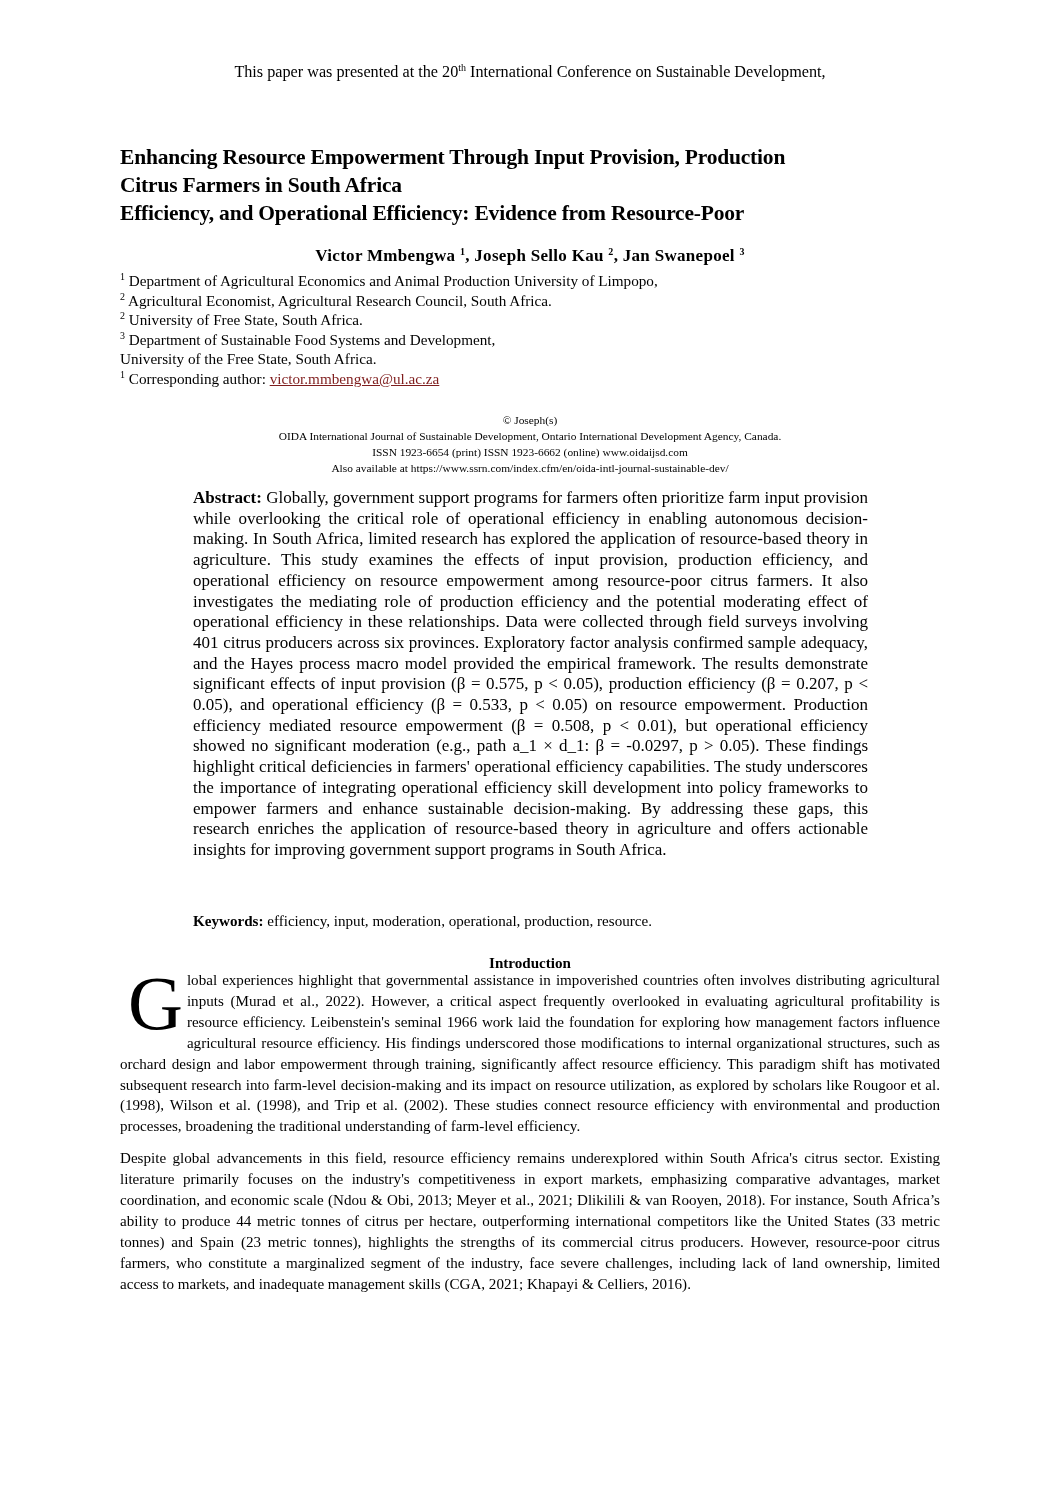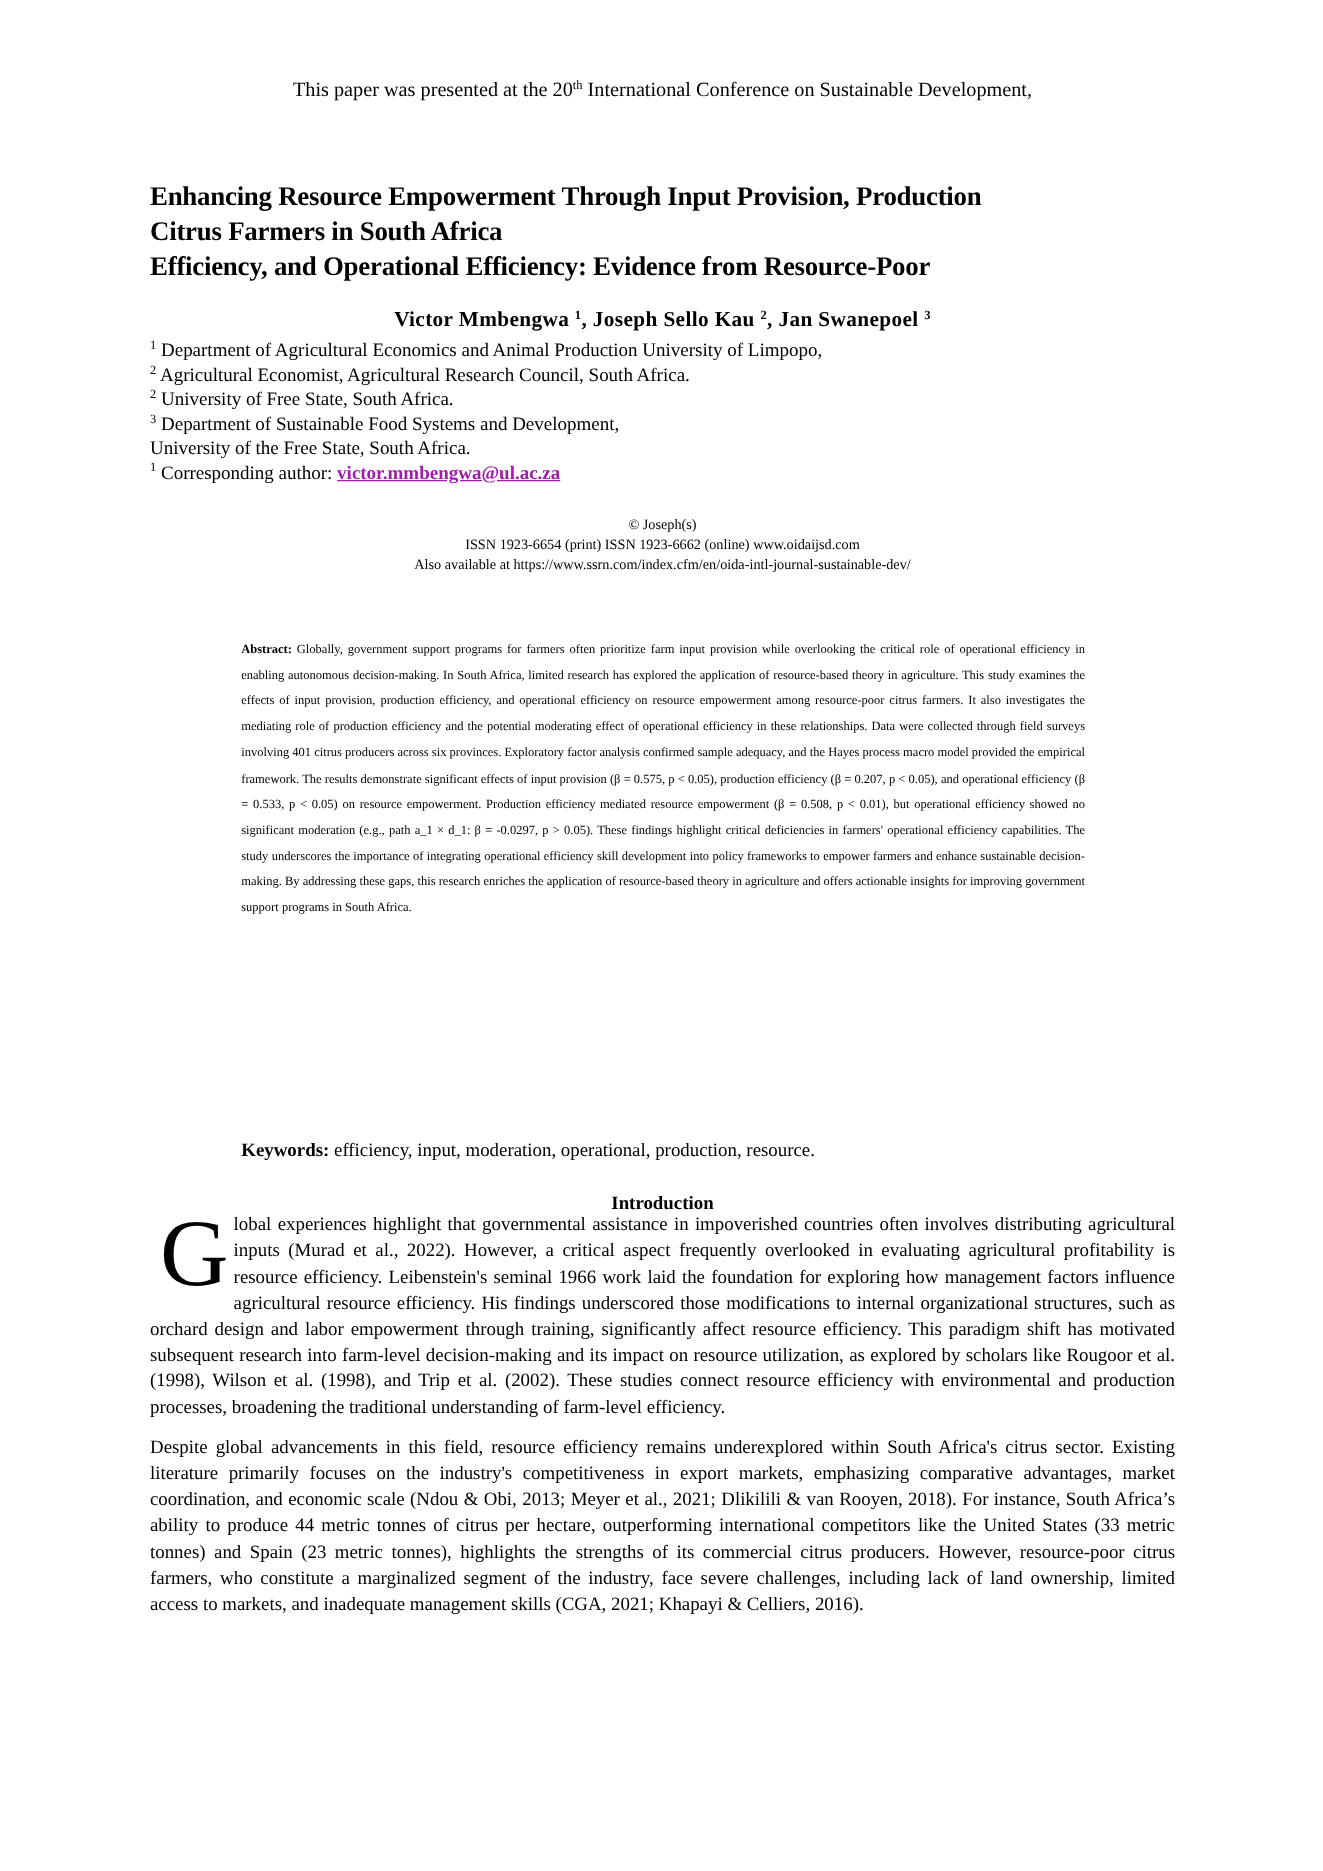--- a/index.html
+++ b/index.html
@@ -20,28 +20,28 @@
   .authors {
     position: absolute; top: 245px; left: 120px; width: 820px; text-align: center;
     font-weight: bold; font-size: 17px; line-height: 22px; letter-spacing: 0.3px;
   }
   .authors sup, .affil sup { font-size: 10px; vertical-align: 6px; line-height: 0; }
   .affils {
     position: absolute; top: 271px; left: 120px; width: 820px; text-align: left;
     font-size: 15.2px; line-height: 19.6px;
   }
   .affil { display: block; }
-  .email { color: #a21caf; text-decoration: underline; font-weight: bold; }
+  .email { color: #7f1d1d; text-decoration: underline; }
   .copyright {
     position: absolute; top: 412px; left: 120px; width: 820px; text-align: center;
     font-size: 11.4px; line-height: 16px;
   }
   .abstract {
-    position: absolute; top: 510px; left: 193px; width: 675px;
-    font-size: 10px; line-height: 20.7px; text-align: justify;
+    position: absolute; top: 488px; left: 193px; width: 675px;
+    font-size: 17px; line-height: 20.7px; text-align: justify;
   }
   .abstract b { font-weight: bold; }
   .keywords {
     position: absolute; top: 911px; left: 193px; width: 675px;
     font-size: 15.1px; line-height: 20px;
   }
   .section-heading {
     position: absolute; top: 953px; left: 120px; width: 820px; text-align: center;
     font-weight: bold; font-size: 15.1px; line-height: 20px;
   }
@@ -78,20 +78,21 @@
     <span class="affil"><sup>1</sup><span> Department of Agricultural Economics and Animal Production University of Limpopo,</span></span>
     <span class="affil"><sup>2</sup><span> Agricultural Economist, Agricultural Research Council, South Africa.</span></span>
     <span class="affil"><sup>2</sup><span> University of Free State, South Africa.</span></span>
     <span class="affil"><sup>3</sup><span> Department of Sustainable Food Systems and Development,</span></span>
     <span class="affil"><span>University of the Free State, South Africa.</span></span>
     <span class="affil"><sup>1</sup><span> Corresponding author: </span><a class="email">victor.mmbengwa@ul.ac.za</a></span>
   </div>
 
   <div class="copyright">
     <div>© Joseph(s)</div>
+    <div>OIDA International Journal of Sustainable Development, Ontario International Development Agency, Canada.</div>
     <div>ISSN 1923-6654 (print) ISSN 1923-6662 (online) www.oidaijsd.com</div>
     <div>Also available at https://www.ssrn.com/index.cfm/en/oida-intl-journal-sustainable-dev/</div>
   </div>
 
   <div class="abstract">
     <b>Abstract:</b><span> Globally, government support programs for farmers often prioritize farm input provision while overlooking the critical role of operational efficiency in enabling autonomous decision-making. In South Africa, limited research has explored the application of resource-based theory in agriculture. This study examines the effects of input provision, production efficiency, and operational efficiency on resource empowerment among resource-poor citrus farmers. It also investigates the mediating role of production efficiency and the potential moderating effect of operational efficiency in these relationships. Data were collected through field surveys involving 401 citrus producers across six provinces. Exploratory factor analysis confirmed sample adequacy, and the Hayes process macro model provided the empirical framework. The results demonstrate significant effects of input provision (β = 0.575, p &lt; 0.05), production efficiency (β = 0.207, p &lt; 0.05), and operational efficiency (β = 0.533, p &lt; 0.05) on resource empowerment. Production efficiency mediated resource empowerment (β = 0.508, p &lt; 0.01), but operational efficiency showed no significant moderation (e.g., path a_1 × d_1: β = -0.0297, p &gt; 0.05). These findings highlight critical deficiencies in farmers' operational efficiency capabilities. The study underscores the importance of integrating operational efficiency skill development into policy frameworks to empower farmers and enhance sustainable decision-making. By addressing these gaps, this research enriches the application of resource-based theory in agriculture and offers actionable insights for improving government support programs in South Africa.</span>
   </div>
 
   <div class="keywords">
     <b>Keywords:</b><span> efficiency, input, moderation, operational, production, resource.</span>

